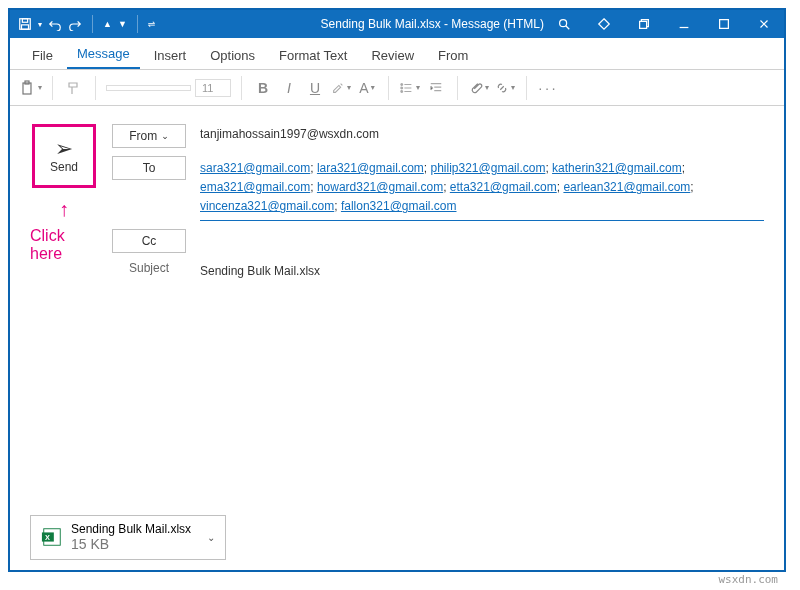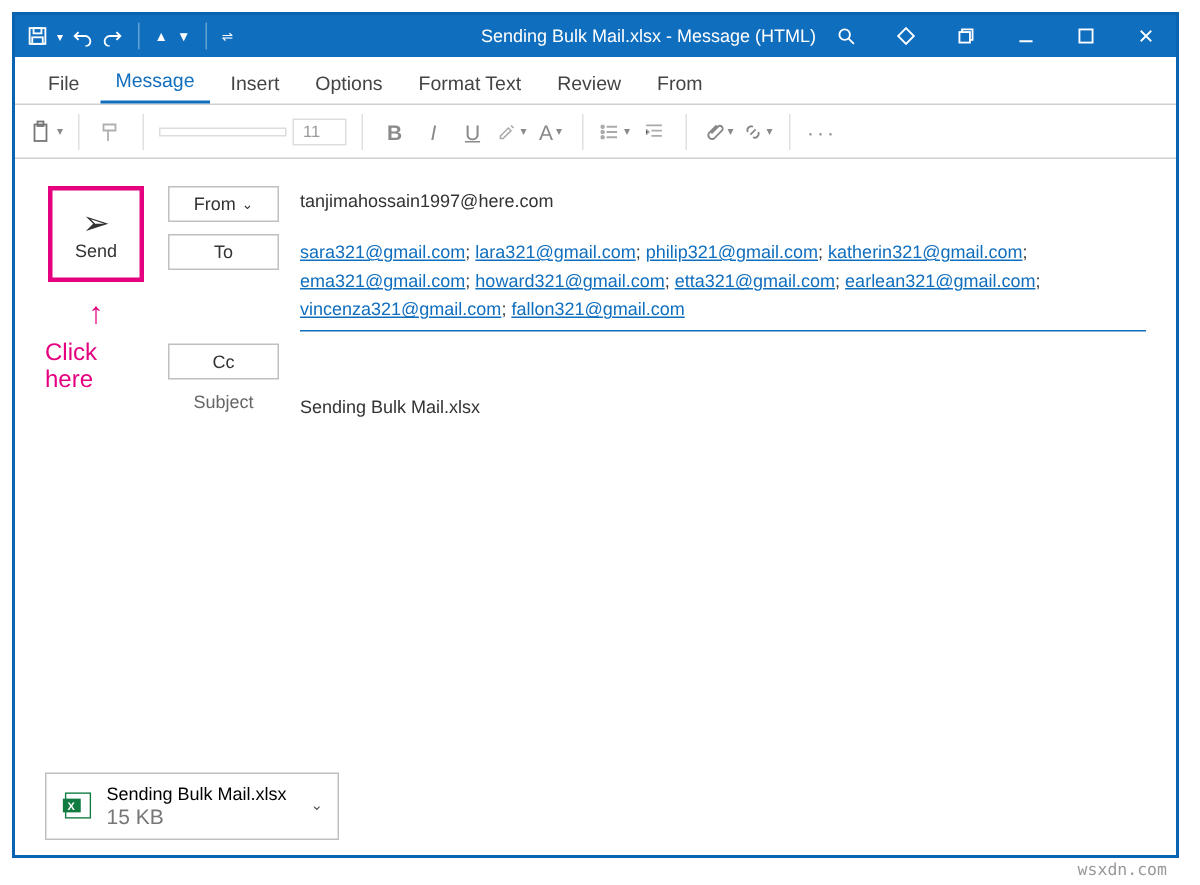--- a/index.html
+++ b/index.html
@@ -199,21 +199,21 @@
       </button>
       <div class="click-arrow">↑</div>
       <div class="click-here">Click here</div>
     </div>
     <div class="fields-col">
       <div class="row">
         <div class="field-btn">
             <span>From</span>
             <span class="car">⌄</span>
           </div>
-        <div class="val">tanjimahossain1997@here.com</div>
+        <div class="val">tanjimahossain1997@wsxdn.com</div>
       </div>
       <div class="row">
         <div class="field-btn">
             <span>To</span>
           </div>
         <div class="val to" id="to-field"><a href="#">sara321@gmail.com</a><span class="sep">; </span><a href="#">lara321@gmail.com</a><span class="sep">; </span><a href="#">philip321@gmail.com</a><span class="sep">; </span><a href="#">katherin321@gmail.com</a><span class="sep">; </span><a href="#">ema321@gmail.com</a><span class="sep">; </span><a href="#">howard321@gmail.com</a><span class="sep">; </span><a href="#">etta321@gmail.com</a><span class="sep">; </span><a href="#">earlean321@gmail.com</a><span class="sep">; </span><a href="#">vincenza321@gmail.com</a><span class="sep">; </span><a href="#">fallon321@gmail.com</a></div>
       </div>
       <div class="row">
         <div class="field-btn">
             <span>Cc</span>

